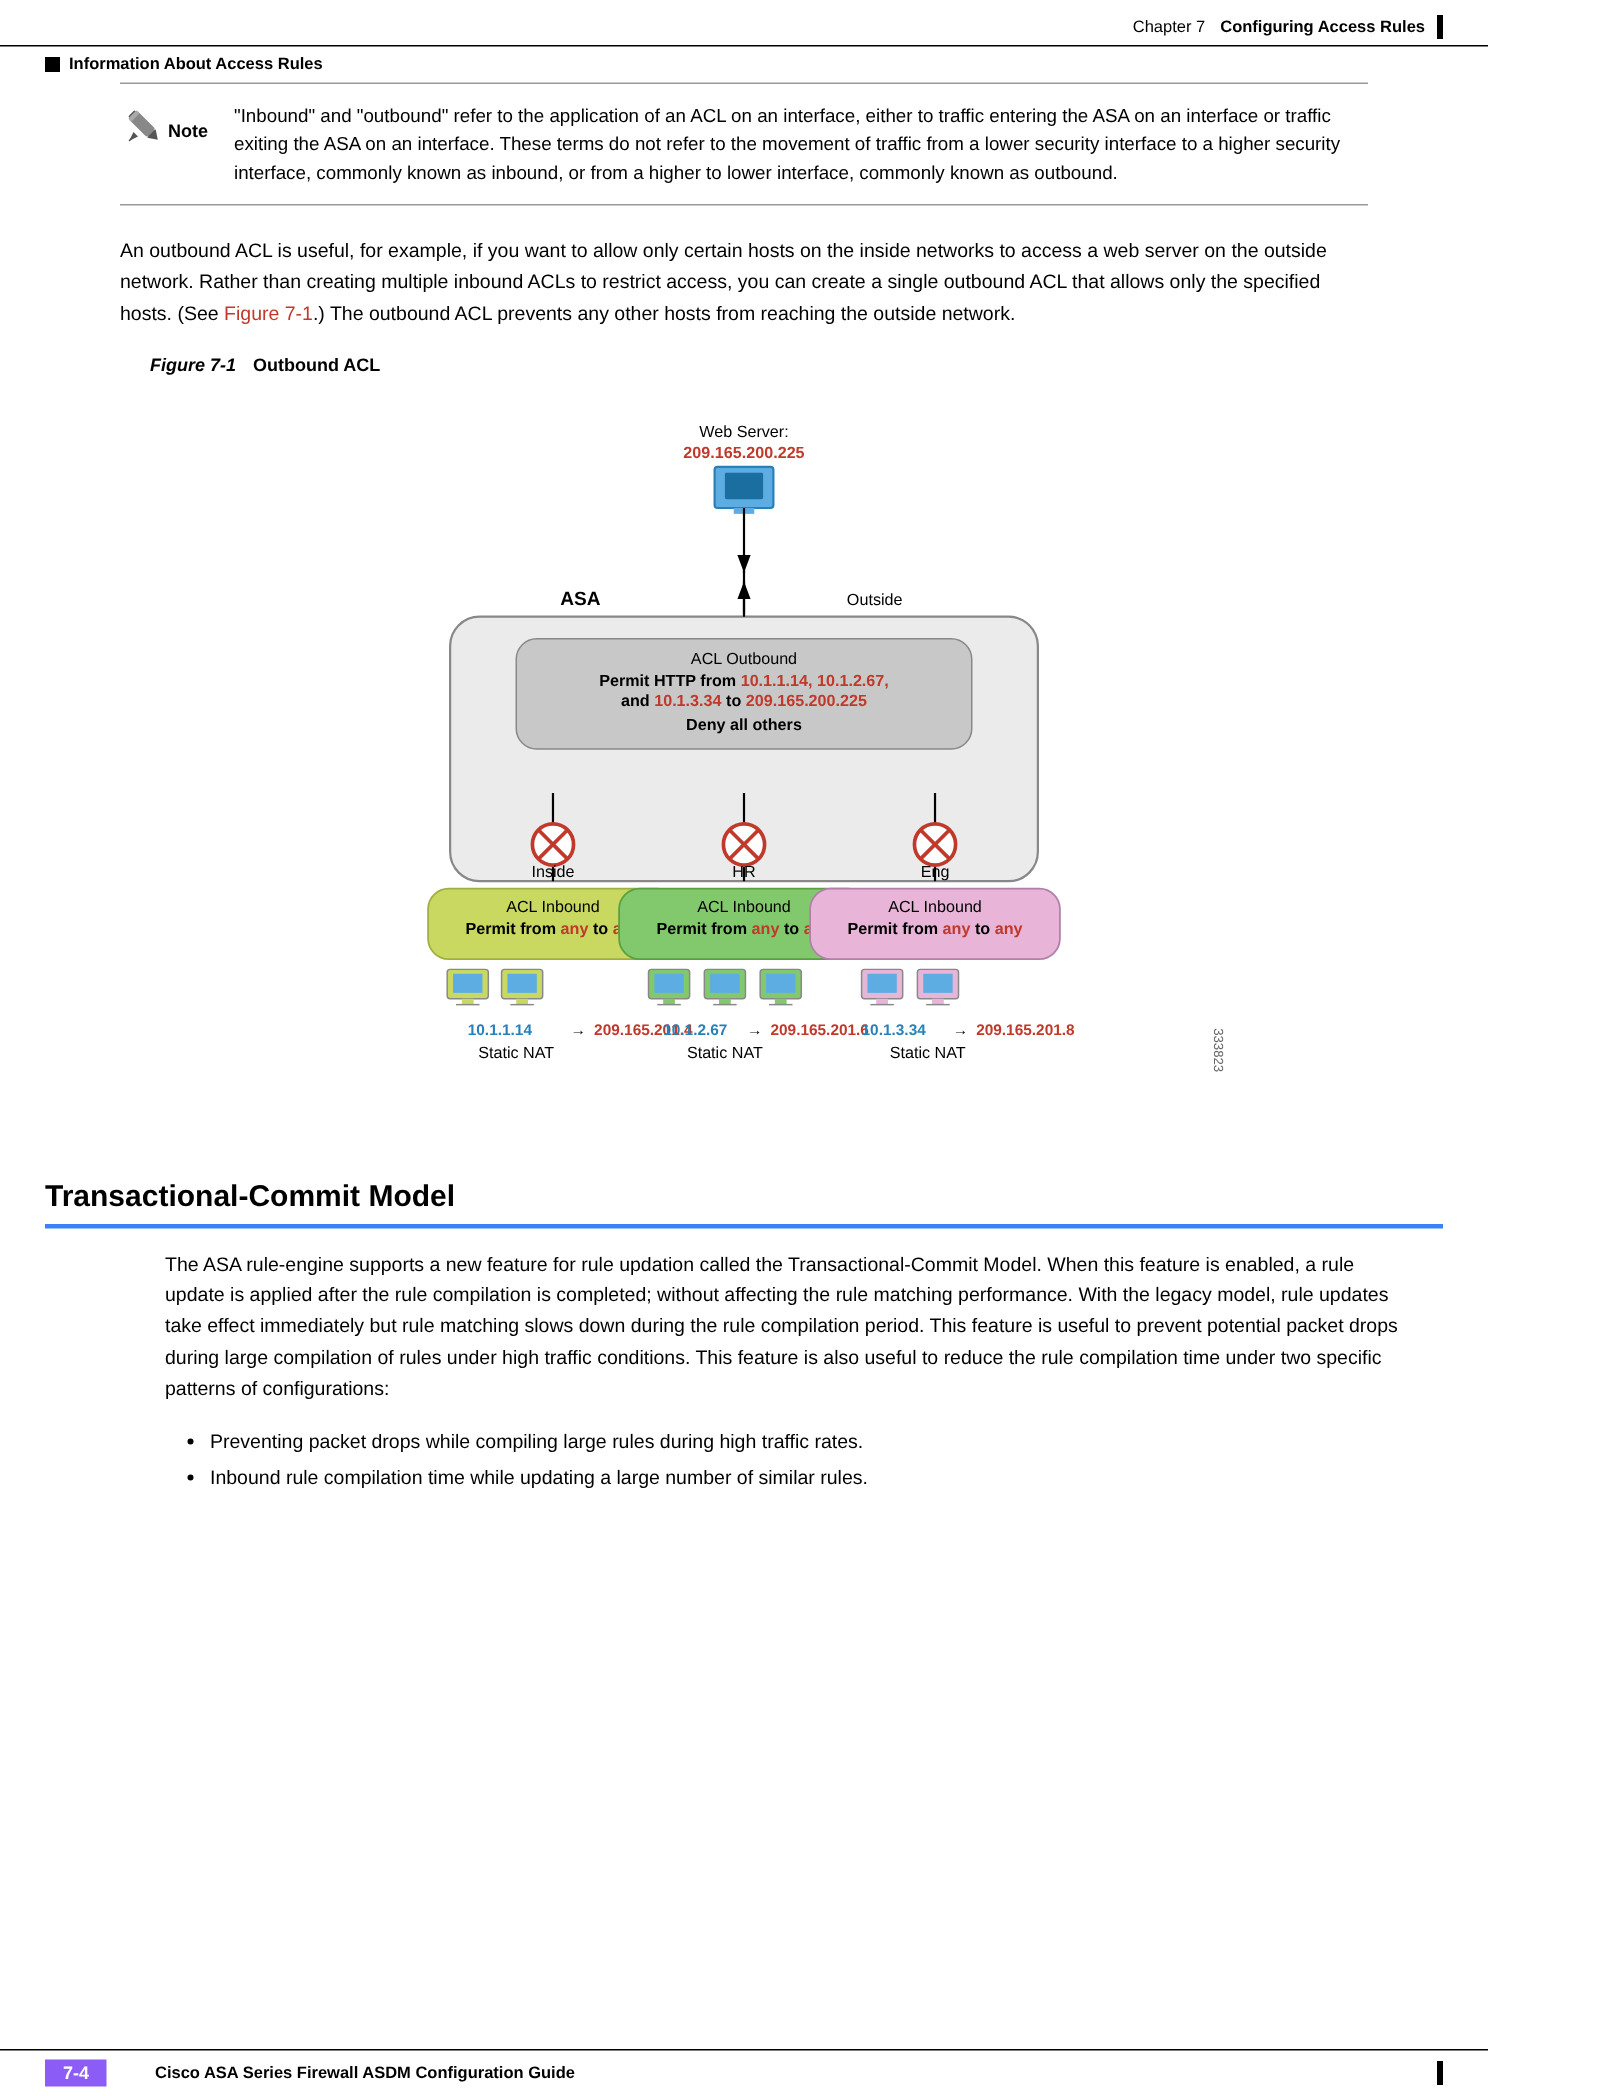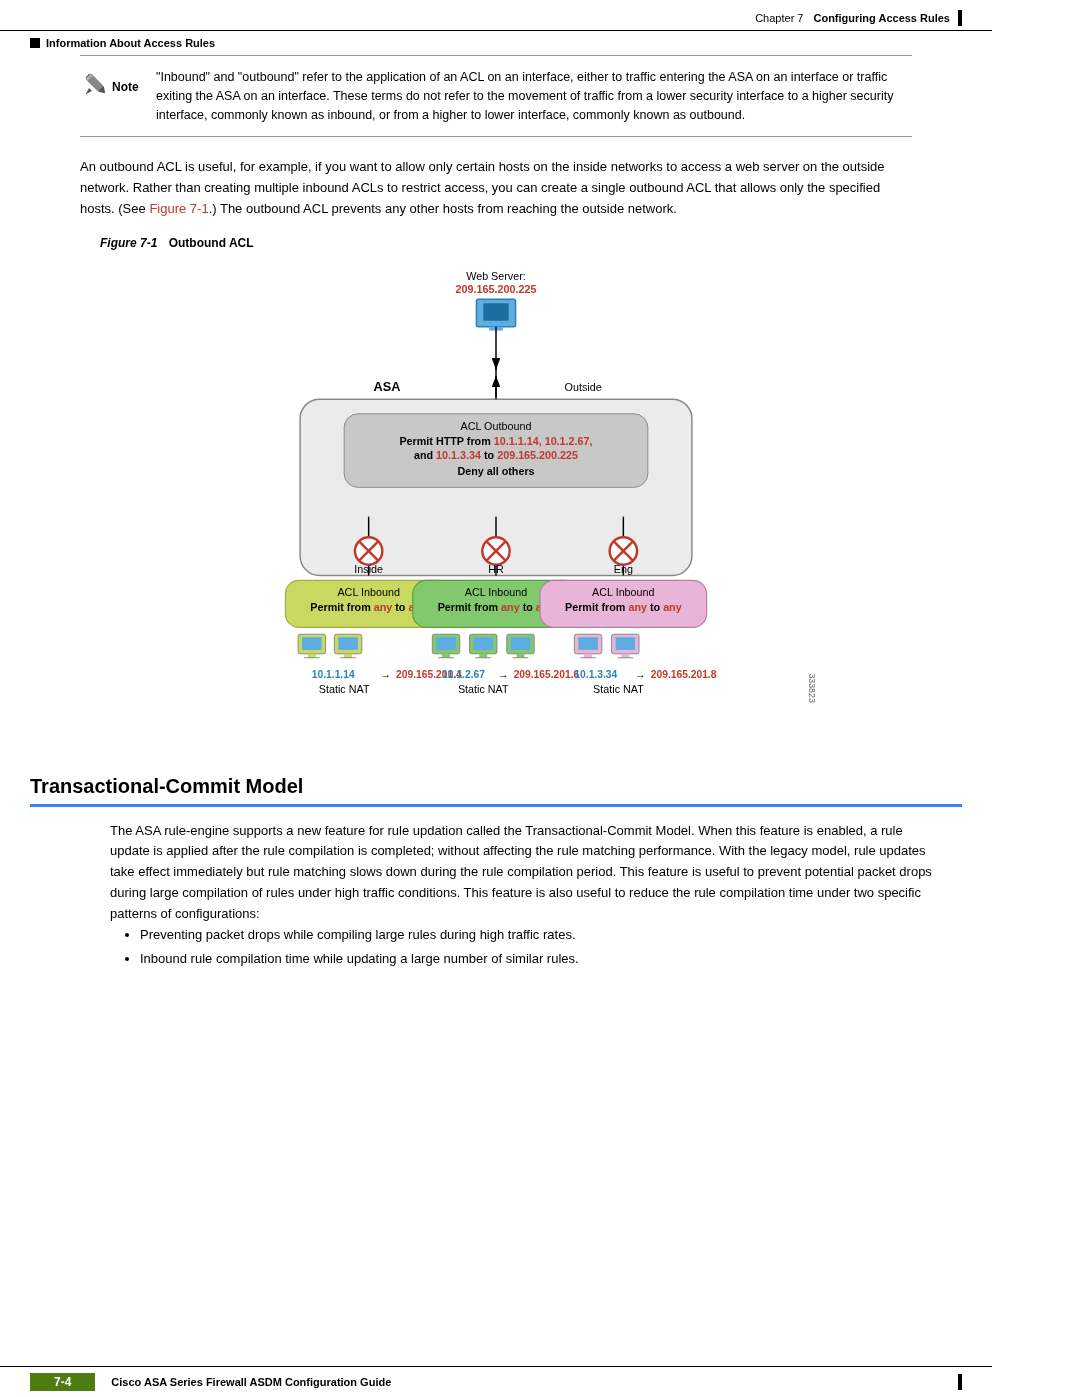--- a/index.html
+++ b/index.html
@@ -82,21 +82,21 @@
       font-size: 13px;
       line-height: 1.6;
       margin-bottom: 16px;
     }
     .body-para a, .link { color: #c0392b; text-decoration: none; }
 
     
     .figure-caption {
       font-size: 12px;
       font-weight: bold;
-      margin-bottom: 12px;
+      margin-bottom: 24px;
       padding-left: 20px;
     }
     .figure-caption em { font-style: italic; margin-right: 8px; }
 
     .diagram-container {
       width: 700px;
       margin: 0 auto 30px auto;
       position: relative;
     }
 
@@ -117,20 +117,21 @@
     }
 
     .section-body {
       padding-left: 80px;
       padding-right: 20px;
     }
 
     .section-para {
       font-size: 13px;
       line-height: 1.6;
+      margin-bottom: 14px;
     }
 
     .bullet-list {
       margin-left: 30px;
       margin-bottom: 14px;
     }
     .bullet-list li {
       font-size: 13px;
       line-height: 1.6;
       list-style: disc;
@@ -142,26 +143,26 @@
       position: absolute;
       bottom: 0;
       left: 0;
       right: 0;
       border-top: 1px solid #000;
       display: flex;
       align-items: center;
       padding: 6px 30px;
     }
     .footer-page-num {
-      background: #4d7c0f;
+      background: #8b5cf6;
       color: #fff;
-      padding: 2px 24px;
+      padding: 2px 12px;
       font-weight: bold;
       font-size: 12px;
-      margin-right: 16px;
+      margin-right: 32px;
     }
     .footer-title {
       font-size: 11px;
       font-weight: bold;
       flex: 1;
     }
     .footer-bar {
       width: 4px;
       height: 16px;
       background: #000;

